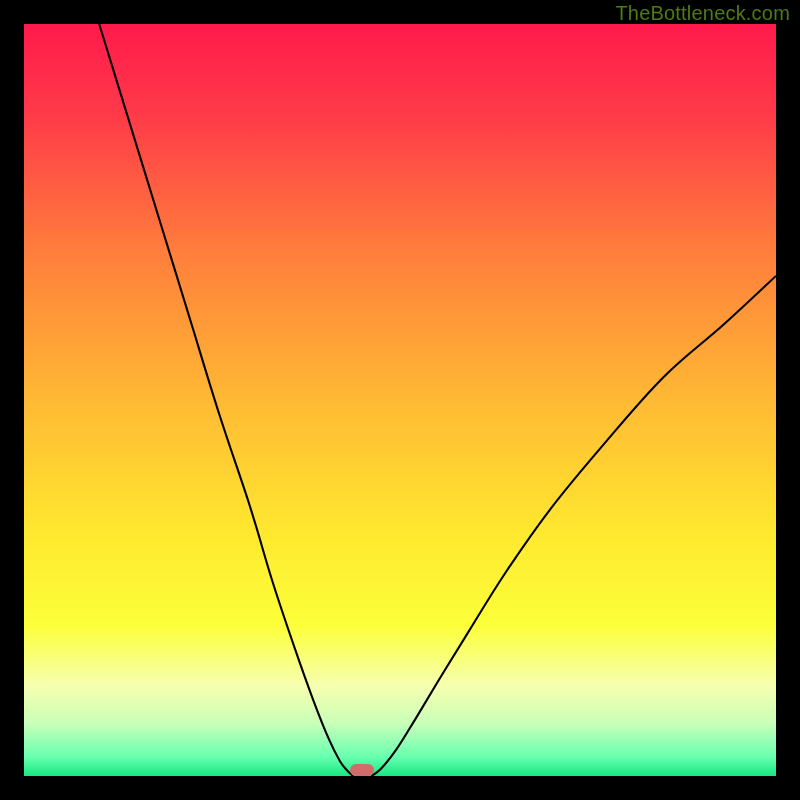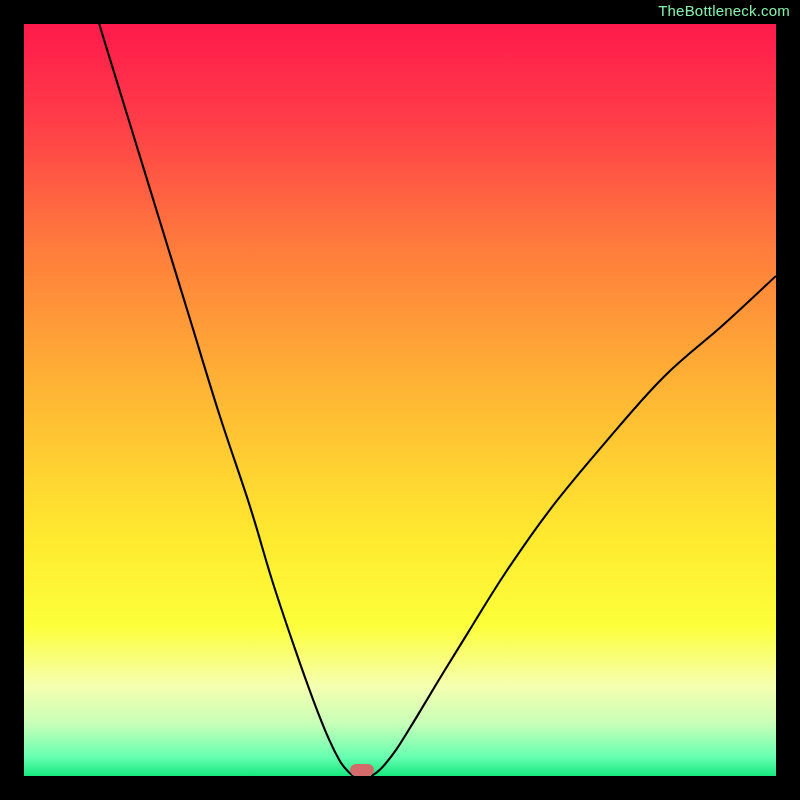--- a/index.html
+++ b/index.html
@@ -42,22 +42,22 @@
     height: 100%;
   }
   .marker {
     position: absolute;
     border-radius: 6px;
   }
   .watermark {
     position: absolute;
     top: 2px;
     right: 10px;
-    color: #86efac;
-    font-size: 15px;
+    color: #4d7c0f;
+    font-size: 20px;
     font-weight: 500;
     letter-spacing: 0.2px;
   }
 </style>
 </head>
 <body>
 
 <div class="frame">
 
   <div class="watermark">TheBottleneck.com</div>

